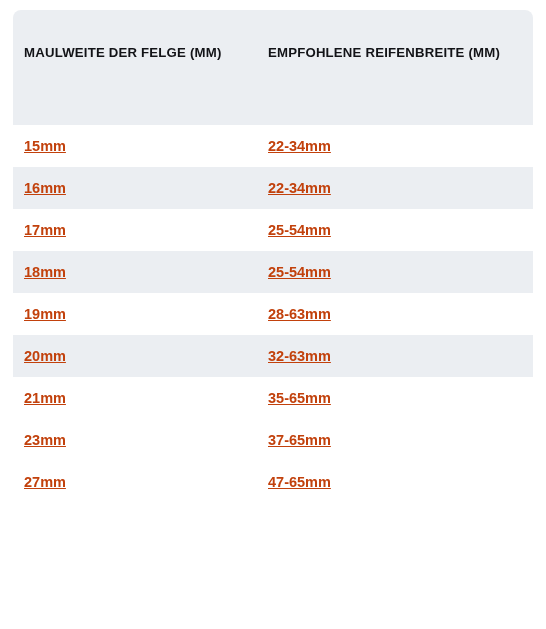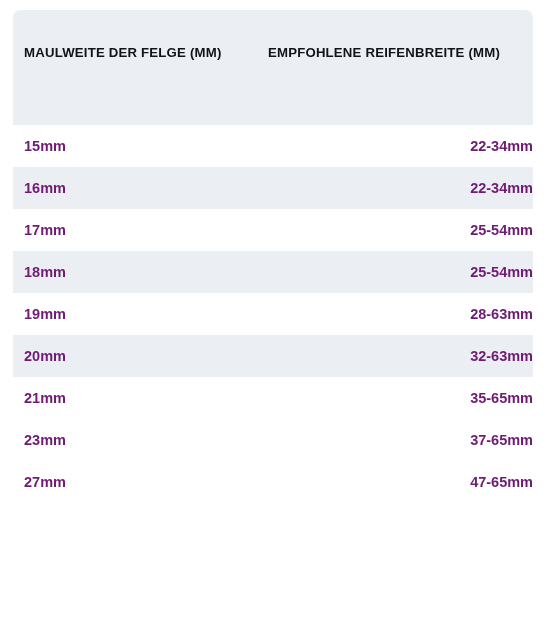--- a/index.html
+++ b/index.html
@@ -55,29 +55,30 @@
   
   thead tr.header-row th.col-2 { padding-left: 0; margin-left: 44px; }
   thead tr.header-row th.col-2 .htxt { display: block; padding-left: 0; }
 
   tbody tr.data-row { height: 42px; }
   tbody tr.data-row.stripe td { background: #ebeef2; margin-left: 16px; }
   tbody tr.data-row.plain td { background: #ffffff; }
   tbody tr.data-row td {
     font-size: 14.5px;
     font-weight: 600;
-    color: #701a75;
+    color: #c2410c;
     vertical-align: middle;
     padding: 0;
     border: none;
     height: 42px;
     line-height: 42px;
+    text-decoration: underline;
   }
   tbody tr.data-row td.col-1 { padding-left: 11px; }
-  tbody tr.data-row td.col-2 { padding-left: 0; text-align: right; }
+  tbody tr.data-row td.col-2 { padding-left: 0; }
   .header-inner { display: block; }
 </style>
 </head>
 <body>
 
 <div class="table-wrap">
   <table class="spec-table">
     <colgroup>
       <col class="c1">
       <col class="c2">

